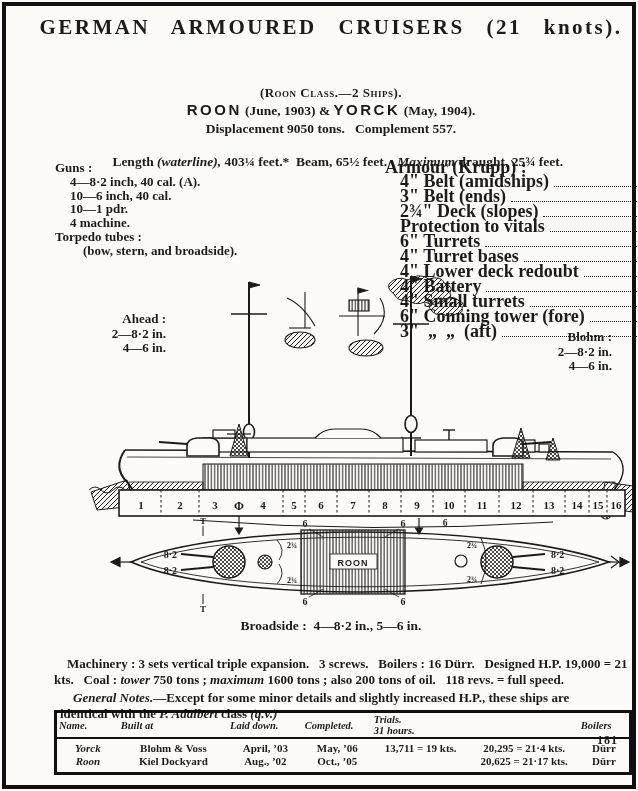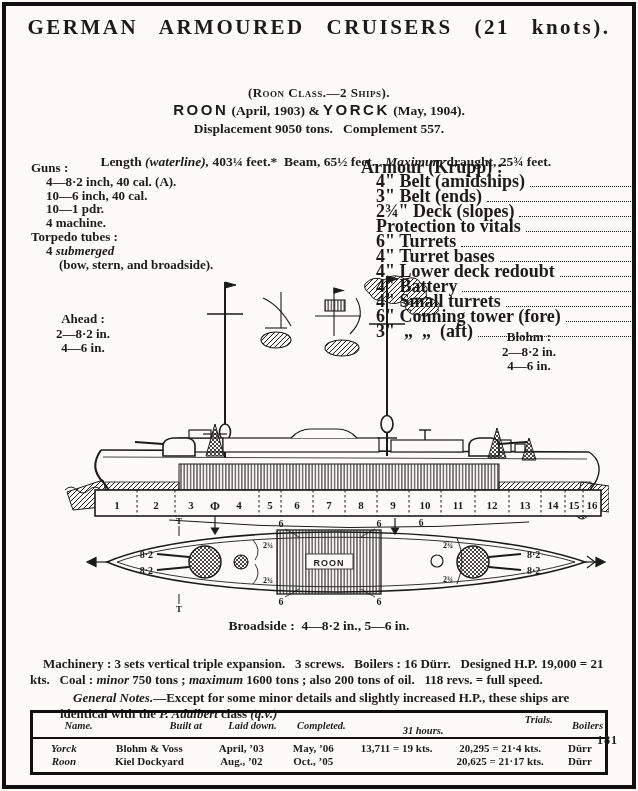--- a/index.html
+++ b/index.html
@@ -2,58 +2,58 @@
 <html><head>
 <meta charset="utf-8">
 <style>
   html,body{margin:0;padding:0;background:#e8e6e0;}
   .page{
     position:relative;width:638px;height:791px;background:#fcfbf7;
     font-family:"Liberation Serif",serif;color:#1b1b1b;overflow:hidden;
     -webkit-font-smoothing:antialiased;
   }
   .frame{position:absolute;inset:2px;border:4px solid #101010;pointer-events:none;}
-  .abs{position:absolute;}
+  .abs{position:absolute;padding-left:24px;}
   .ctr{left:0;right:0;text-align:center;}
   .it{font-style:italic;margin-top:37px;}
   .pre{white-space:pre-wrap;}
 
   .title{top:15px;font-size:21px;font-weight:bold;letter-spacing:2.5px;word-spacing:14px;}
   .classline{top:85px;font-size:13px;font-weight:bold;font-variant:small-caps;letter-spacing:.5px;}
   .shipsline{top:101px;font-size:13.5px;font-weight:bold;}
   .shipname{font-family:"Liberation Sans",sans-serif;font-size:15px;letter-spacing:2.5px;}
   .displine{top:121px;font-size:13.5px;font-weight:bold;}
   .lenline{top:138px;font-size:13.5px;font-weight:bold;}
 
   .guns{left:31px;top:161px;width:280px;font-size:13px;font-weight:bold;line-height:13.8px;}
   .guns .ind1{padding-left:15px;}
   .guns .ind2{padding-left:28px;}
 
   .armour{left:361px;top:161px;width:288px;font-size:18px;font-weight:bold;line-height:13.8px;}
   .arm-row{display:flex;align-items:baseline;padding-left:15px;}
   .arm-dots{flex:1;border-bottom:1.6px dotted #1b1b1b;margin:0 5px 3px 5px;min-width:10px;}
   .arm-grade{font-style:italic;width:11px;text-align:left;}
 
-  .arc{width:118px;text-align:center;font-size:13px;font-weight:bold;line-height:14.5px;}
+  .arc{width:118px;text-align:right;font-size:13px;font-weight:bold;line-height:14.5px;}
   .ahead{left:24px;top:312px;}
   .astern{left:470px;top:330px;}
 
   .svgwrap{left:29px;top:268px;width:580px;height:348px;}
   svg{display:block;}
   svg text{font-family:"Liberation Serif",serif;font-weight:bold;fill:#1b1b1b;}
   .svg-sans{font-family:"Liberation Sans",sans-serif;letter-spacing:1px;}
 
   .broadside{top:618px;font-size:13.5px;font-weight:bold;}
   .machinery{left:30px;top:640px;width:578px;font-size:13px;font-weight:bold;line-height:16px;text-indent:14px;}
   .gnotes{left:30px;top:674px;width:578px;box-sizing:border-box;padding-left:30px;text-indent:-30px;
           font-size:13px;font-weight:bold;line-height:16px;}
 
   .tablewrap{left:30px;top:710px;width:578px;}
   table{width:100%;border-collapse:collapse;border:3px solid #101010;table-layout:fixed;}
-  th{font-style:italic;font-weight:bold;font-size:10.5px;padding:1px 2px;text-align:right;vertical-align:middle;}
+  th{font-style:italic;font-weight:bold;font-size:10.5px;padding:1px 2px;text-align:left;vertical-align:middle;}
   thead th{border-bottom:2.5px solid #101010;}
   th.trials-span{border-bottom:none;padding-bottom:0;font-size:10.5px;}
   th.sub{border-bottom:2.5px solid #101010;padding-top:0;}
   td{font-size:11px;font-weight:bold;text-align:center;padding:0 2px;line-height:12.5px;}
   tbody tr:first-child td{padding-top:3px;}
   tbody tr:last-child td{padding-bottom:5px;}
   td.nm{font-style:italic;}
   col.c-name{width:11%;} col.c-built{width:19%;} col.c-laid{width:13%;} col.c-comp{width:12%;}
   col.c-h24{width:17%;} col.c-full{width:19%;} col.c-boil{width:9%;}
 
@@ -67,40 +67,39 @@
   <div class="frame"></div>
   <div class="artifact" style="left:205px;top:2px;width:26px;height:4px;"></div>
   <div class="artifact" style="left:372px;top:2px;width:34px;height:4px;"></div>
 
   <div class="abs ctr title pre">GERMAN ARMOURED CRUISERS (21 knots).</div>
 
   <div class="abs ctr classline">(Roon Class.—2 Ships).</div>
 
   <div class="abs ctr shipsline">
     <span class="shipname">ROON</span>
-    <span>(April, 1903)</span>
+    <span>(June, 1903)</span>
     <span>&amp;</span>
     <span class="shipname">YORCK</span>
     <span>(May, 1904).</span>
   </div>
 
   <div class="abs ctr displine pre">Displacement 9050 tons.   Complement 557.</div>
 
   <div class="abs ctr lenline pre">
     <span>Length </span><span class="it">(waterline),</span><span> 403¼ feet.*  Beam, 65½ feet.   </span><span class="it">Maximum</span><span> draught, 25¾ feet.</span>
   </div>
 
   <div class="abs guns">
     <div>Guns :</div>
     <div class="ind1">4—8·2 inch, 40 cal. (A).</div>
     <div class="ind1">10—6 inch, 40 cal.</div>
     <div class="ind1">10—1 pdr.</div>
     <div class="ind1">4 machine.</div>
     <div>Torpedo tubes :</div>
-    <div class="ind1"><span>4 </span><span class="it">submerged</span></div>
     <div class="ind2">(bow, stern, and broadside).</div>
   </div>
 
   <div class="abs armour">
     <div>Armour (Krupp) :</div>
     <div class="arm-row">
         <span>4" Belt (amidships)</span>
         <span class="arm-dots"></span>
         <span class="arm-grade">d</span>
       </div>
@@ -367,21 +366,21 @@
         <line x1="150" y1="258" x2="150" y2="268" stroke-width="1"></line>
         <text x="147" y="344" font-size="9" stroke="none">T</text>
         <line x1="150" y1="326" x2="150" y2="336" stroke-width="1"></line>
       </g>
     </svg>
   </div>
 
   <div class="abs ctr broadside pre">Broadside :  4—8·2 in., 5—6 in.</div>
 
   <div class="abs machinery pre">
-    <span>Machinery : 3 sets vertical triple expansion.   3 screws.   Boilers : 16 Dürr.   Designed H.P. 19,000 = 21 kts.   Coal : </span><span class="it">minor</span><span> 750 tons ; </span><span class="it">maximum</span><span> 1600 tons ; also 200 tons of oil.   118 revs. = full speed.</span>
+    <span>Machinery : 3 sets vertical triple expansion.   3 screws.   Boilers : 16 Dürr.   Designed H.P. 19,000 = 21 kts.   Coal : </span><span class="it">tower</span><span> 750 tons ; </span><span class="it">maximum</span><span> 1600 tons ; also 200 tons of oil.   118 revs. = full speed.</span>
   </div>
 
   <div class="abs gnotes pre">
     <span class="it">General Notes.</span><span>—Except for some minor details and slightly increased H.P., these ships are identical with the </span><span class="it">P. Adalbert</span><span> class </span><span class="it">(q.v.)</span>
   </div>
 
   <div class="abs tablewrap">
     <table>
       <colgroup>
         <col class="c-name">

